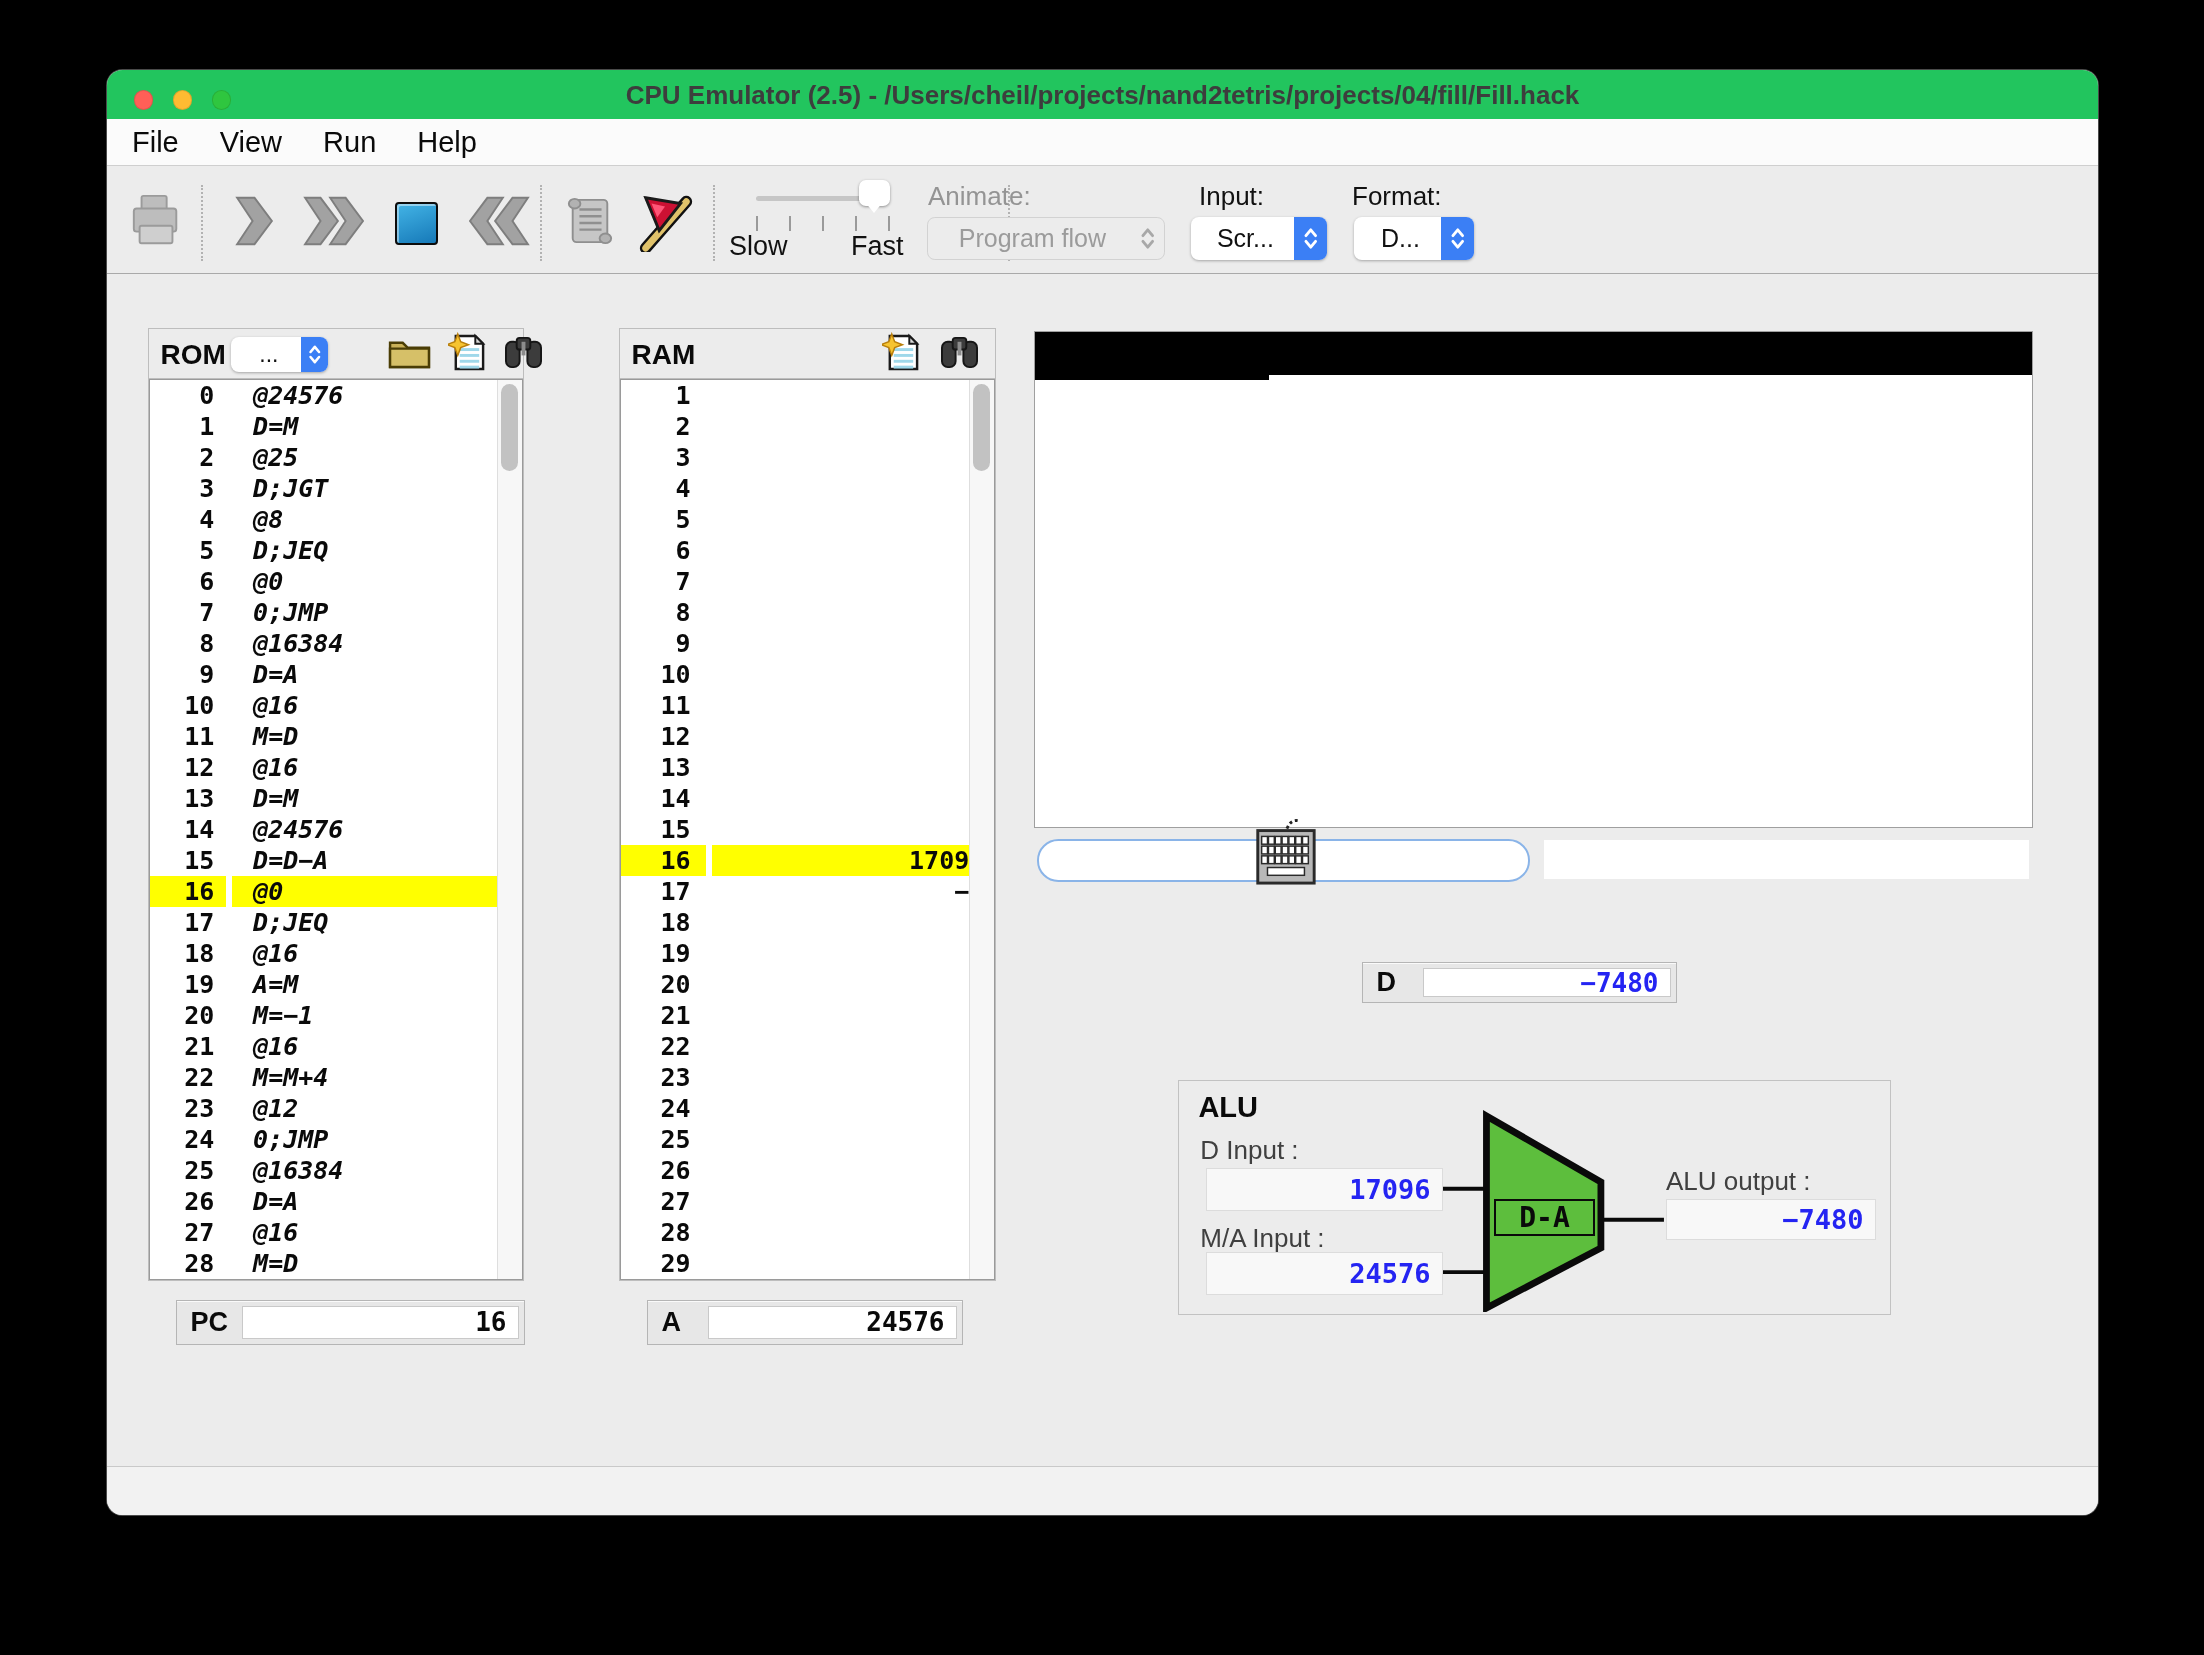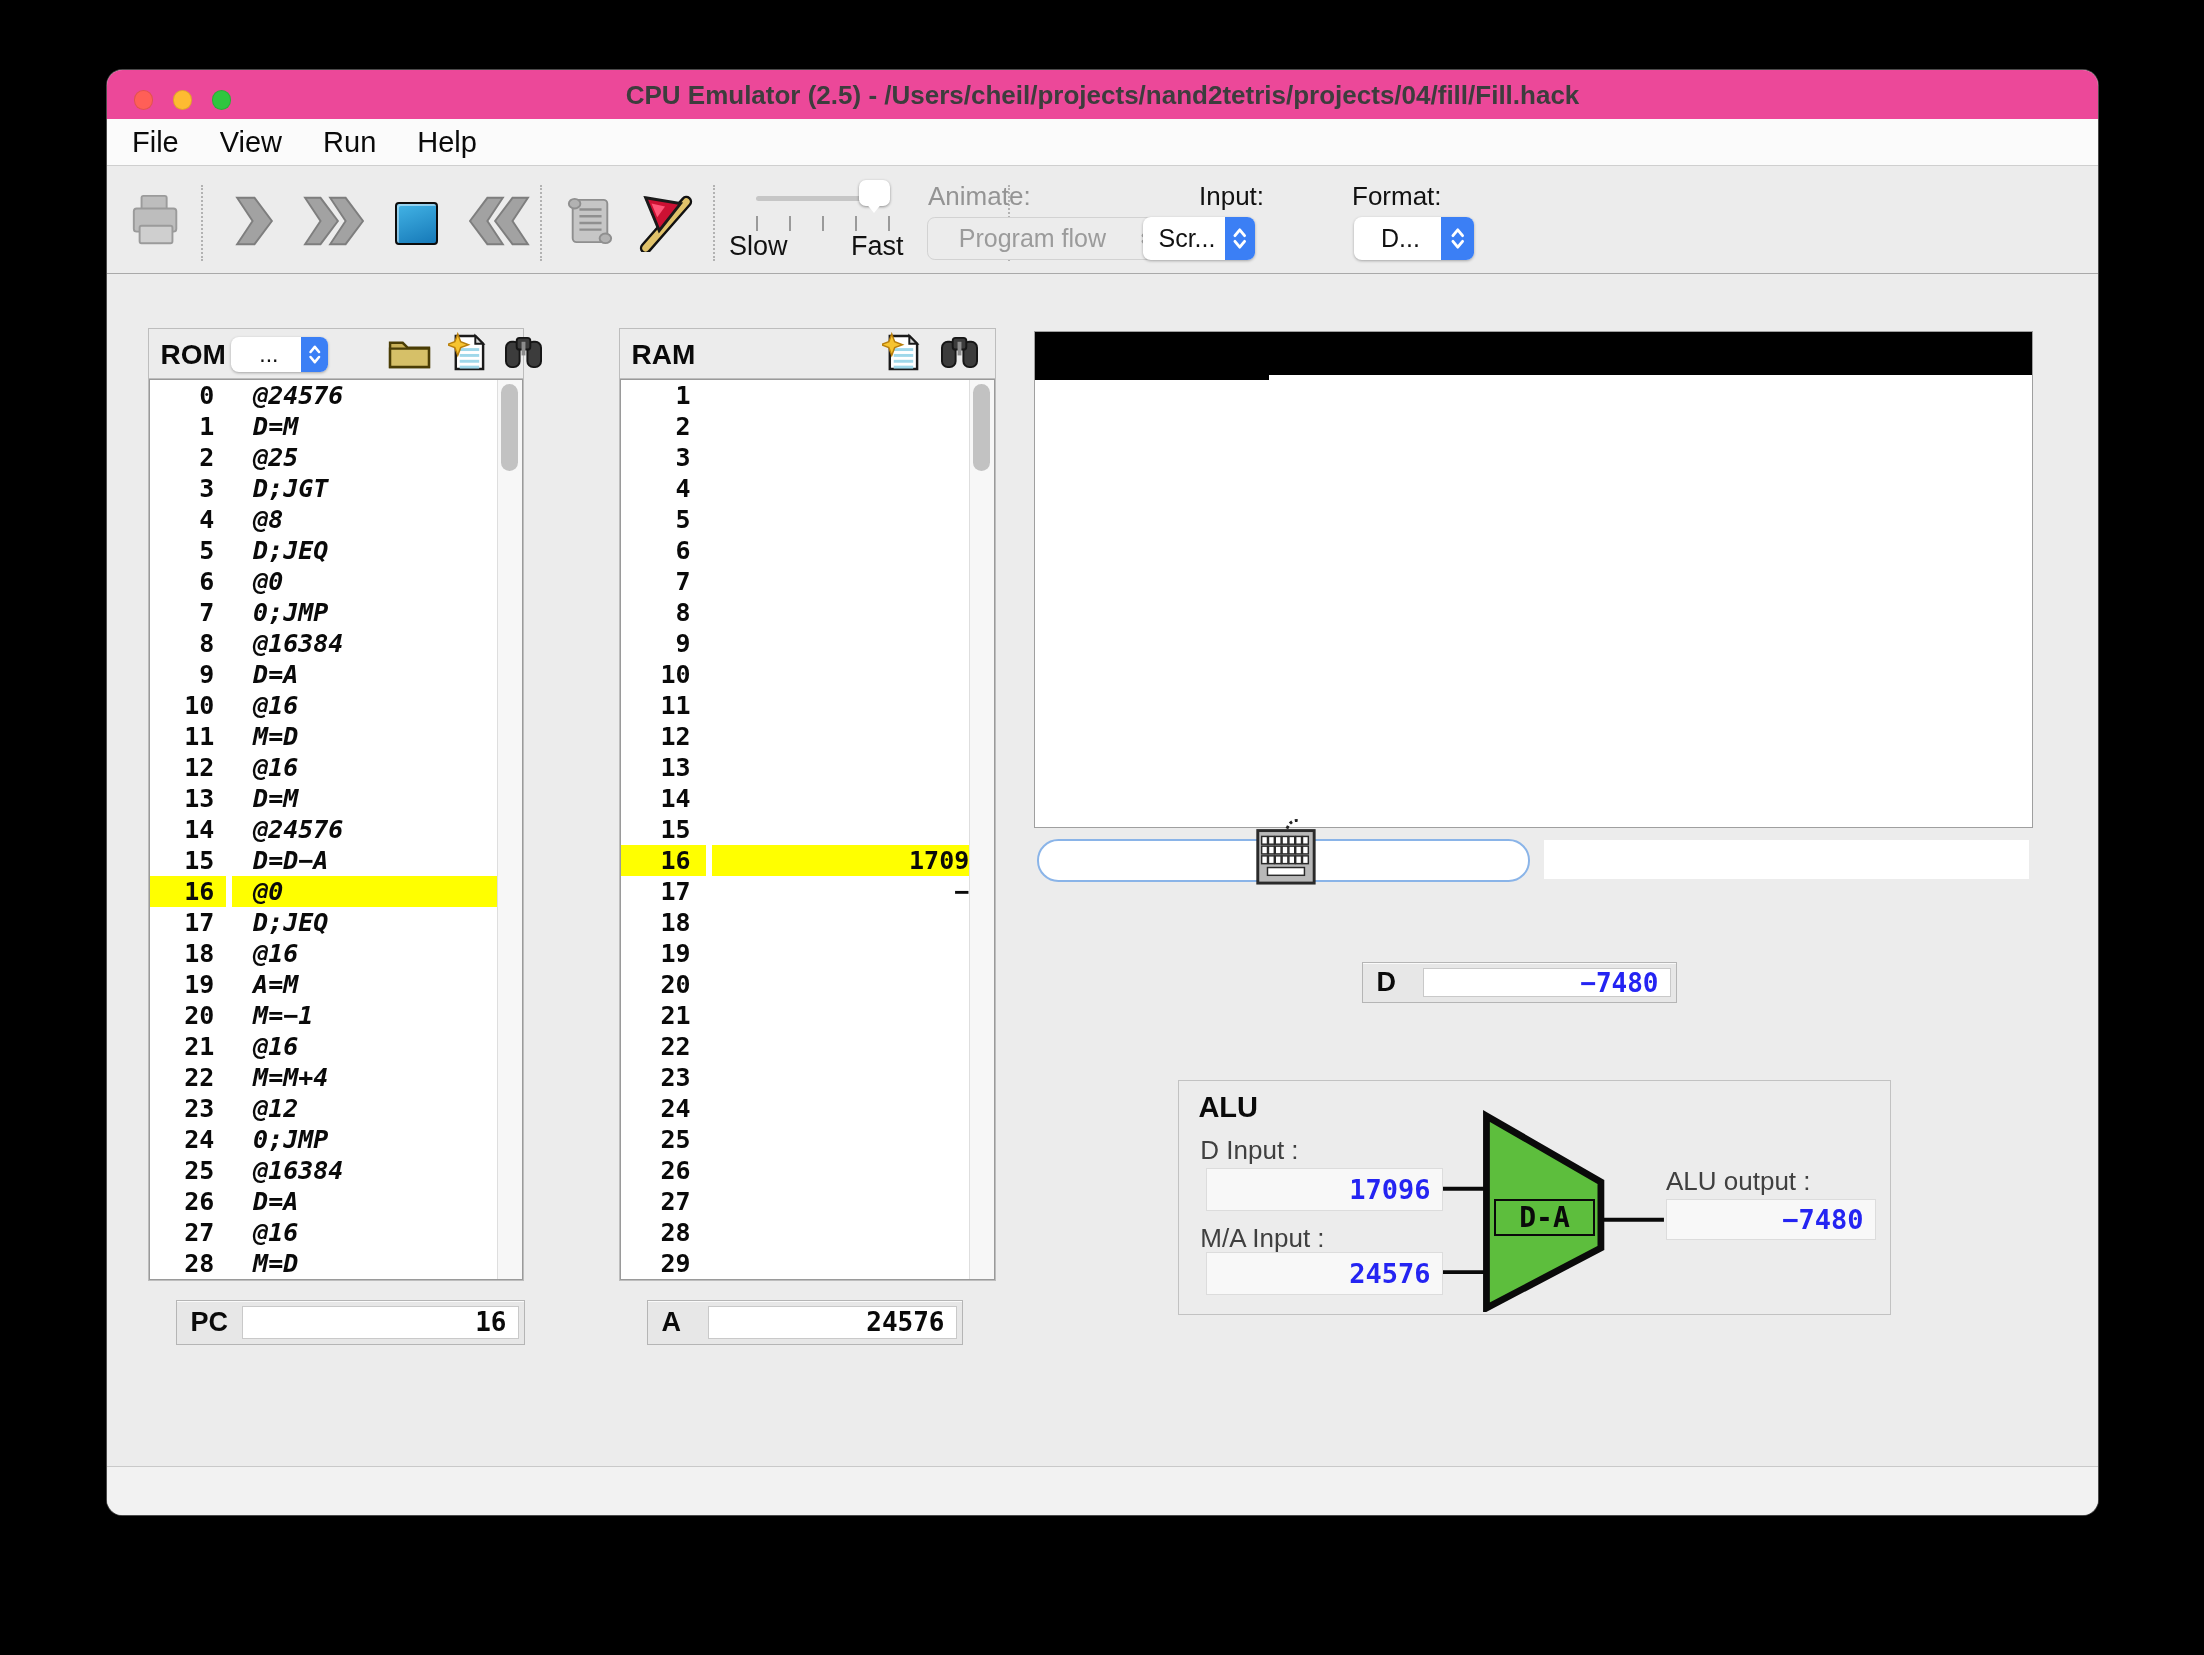--- a/index.html
+++ b/index.html
@@ -1,20 +1,20 @@
 <!DOCTYPE html>
 <html style="--value-blue: #2424f2; --alu-green: #5dbe3d;"><head>
 <meta charset="utf-8">
 <style>
   html,body{margin:0;padding:0;background:#000;}
   body{width:2205px;height:1655px;position:relative;font-family:"Liberation Sans",sans-serif;overflow:hidden;}
   *{box-sizing:border-box;}
   #window{position:absolute;left:107px;top:70px;width:1991px;height:1445px;background:#ececec;border-radius:15.5px;overflow:hidden;box-shadow:0 0 0 1px #4a4a4a,0 29px 78px rgba(0,0,0,.7);}
   
-  .titlebar{position:absolute;left:0;top:0;width:100%;height:49px;background:#ec4899;}
+  .titlebar{position:absolute;left:0;top:0;width:100%;height:49px;background:#22c55e;}
   .tl{position:absolute;top:20.4px;width:19.4px;height:19.4px;border-radius:50%;}
   .tl.red{left:27px;background:#ff5f57;box-shadow:inset 0 0 0 1px rgba(0,0,0,.12);}
   .tl.yellow{left:66px;background:#febb32;box-shadow:inset 0 0 0 1px rgba(0,0,0,.12);}
   .tl.green{left:105px;background:#2fc63f;box-shadow:inset 0 0 0 1px rgba(0,0,0,.12);}
   .title{position:absolute;left:0;right:0;top:0;height:49px;line-height:50px;text-align:center;font-size:26px;font-weight:bold;color:#3d3d3d;white-space:nowrap;}
   
   .menubar{position:absolute;left:0;top:49px;width:100%;height:47px;background:#fbfbfb;border-bottom:1.9px solid #cfcfcf;display:flex;align-items:center;}
   .menu-item{font-size:29px;color:#0a0a0a;margin-left:41px;}
   .menu-item:first-child{margin-left:25px;}
   
@@ -185,21 +185,21 @@
         <svg class="chev" width="15.5" height="25" viewBox="0 0 16 26">
               <g fill="none" stroke="#a8a8a8" stroke-width="3" stroke-linecap="round" stroke-linejoin="round">
                 <polyline points="3,10 8,4 13,10"></polyline>
                 <polyline points="3,16 8,22 13,16"></polyline>
               </g>
             </svg>
       </div>
     </div>
 
     <div class="tlabel" style="left:1092px">Input:</div>
-    <div class="dd" style="left:1036px;top:50px;width:112px">
+    <div class="dd" style="left:1084px;top:50px;width:136px">
       <div class="txt">Scr...</div>
       <div class="cap">
         <svg class="chev" width="15.5" height="25" viewBox="0 0 16 26">
               <g fill="none" stroke="#ffffff" stroke-width="3" stroke-linecap="round" stroke-linejoin="round">
                 <polyline points="3,10 8,4 13,10"></polyline>
                 <polyline points="3,16 8,22 13,16"></polyline>
               </g>
             </svg>
       </div>
     </div>

